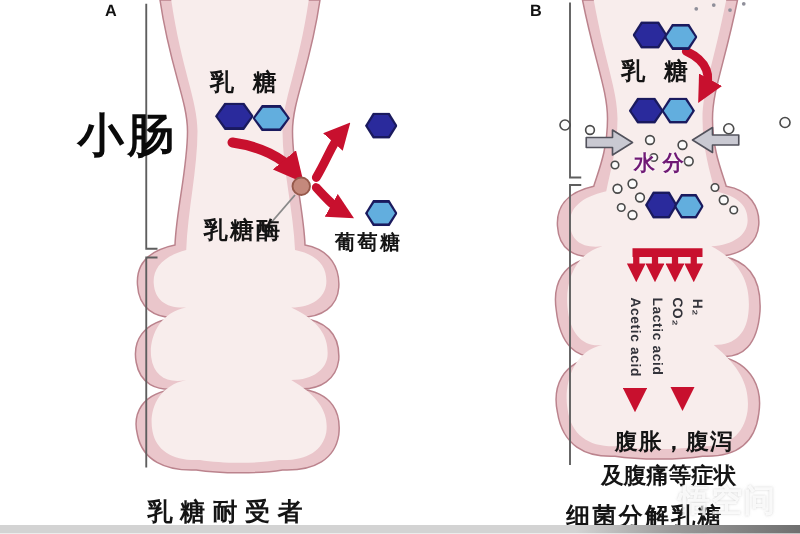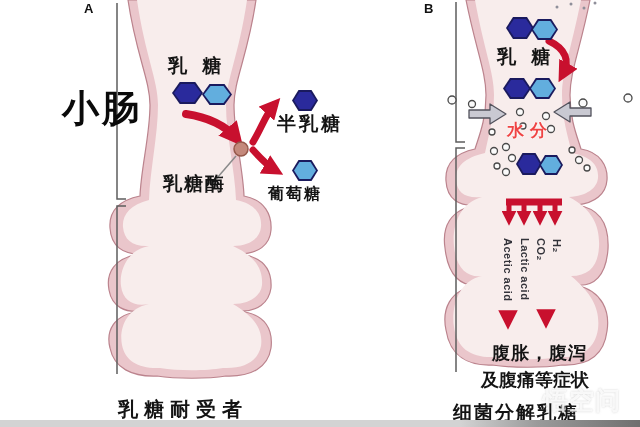--- a/index.html
+++ b/index.html
@@ -162,21 +162,20 @@
     </div>
   <div class="hex dark" style="left:292px;top:90px;width:26px;height:21px;">
       <i></i>
     </div>
   <div class="hex light" style="left:292px;top:160px;width:26px;height:21px;">
       <i></i>
     </div>
 
   <div class="txt lbl" style="left:168px;top:53px;font-size:19px;letter-spacing:5px;">乳 糖</div>
   <div class="txt lbl" style="left:163px;top:171px;font-size:19px;letter-spacing:2px;">乳糖酶</div>
-  <div class="txt lbl" style="left:277px;top:111px;font-size:19px;letter-spacing:3px;">半乳糖</div>
   <div class="txt lbl" style="left:268px;top:184px;font-size:16px;letter-spacing:2px;">葡萄糖</div>
   <div class="txt lbl" style="left:118px;top:396px;font-size:20px;letter-spacing:6px;">乳糖耐受者</div>
 
   <div class="hex dark" style="left:506px;top:17px;width:28px;height:22px;">
       <i></i>
     </div>
   <div class="hex light" style="left:531px;top:19px;width:27px;height:21px;">
       <i></i>
     </div>
   <div class="hex dark" style="left:503px;top:78px;width:28px;height:21px;">
@@ -186,21 +185,21 @@
       <i></i>
     </div>
   <div class="hex dark" style="left:516px;top:153px;width:26px;height:22px;">
       <i></i>
     </div>
   <div class="hex light" style="left:539px;top:155px;width:24px;height:20px;">
       <i></i>
     </div>
 
   <div class="txt lbl" style="left:497px;top:44px;font-size:19px;letter-spacing:5px;">乳 糖</div>
-  <div class="txt lbl halo" style="left:507px;top:119px;font-size:17px;letter-spacing:6px;color:#ef4444;">水分</div>
+  <div class="txt lbl halo" style="left:507px;top:119px;font-size:17px;letter-spacing:6px;color:#701a75;">水分</div>
 
   <div class="prod" style="left:514px;top:238px;">Acetic acid</div>
   <div class="prod" style="left:531px;top:238px;">Lactic acid</div>
   <div class="prod" style="left:547px;top:238px;">CO₂</div>
   <div class="prod" style="left:563px;top:239px;">H₂</div>
 
   <div class="txt lbl" style="left:492px;top:341px;font-size:18px;letter-spacing:1px;">腹胀，腹泻</div>
   <div class="txt lbl" style="left:481px;top:368px;font-size:18px;">及腹痛等症状</div>
   <div class="txt lbl" style="left:453px;top:400px;font-size:19px;letter-spacing:2px;">细菌分解乳糖</div>
 

